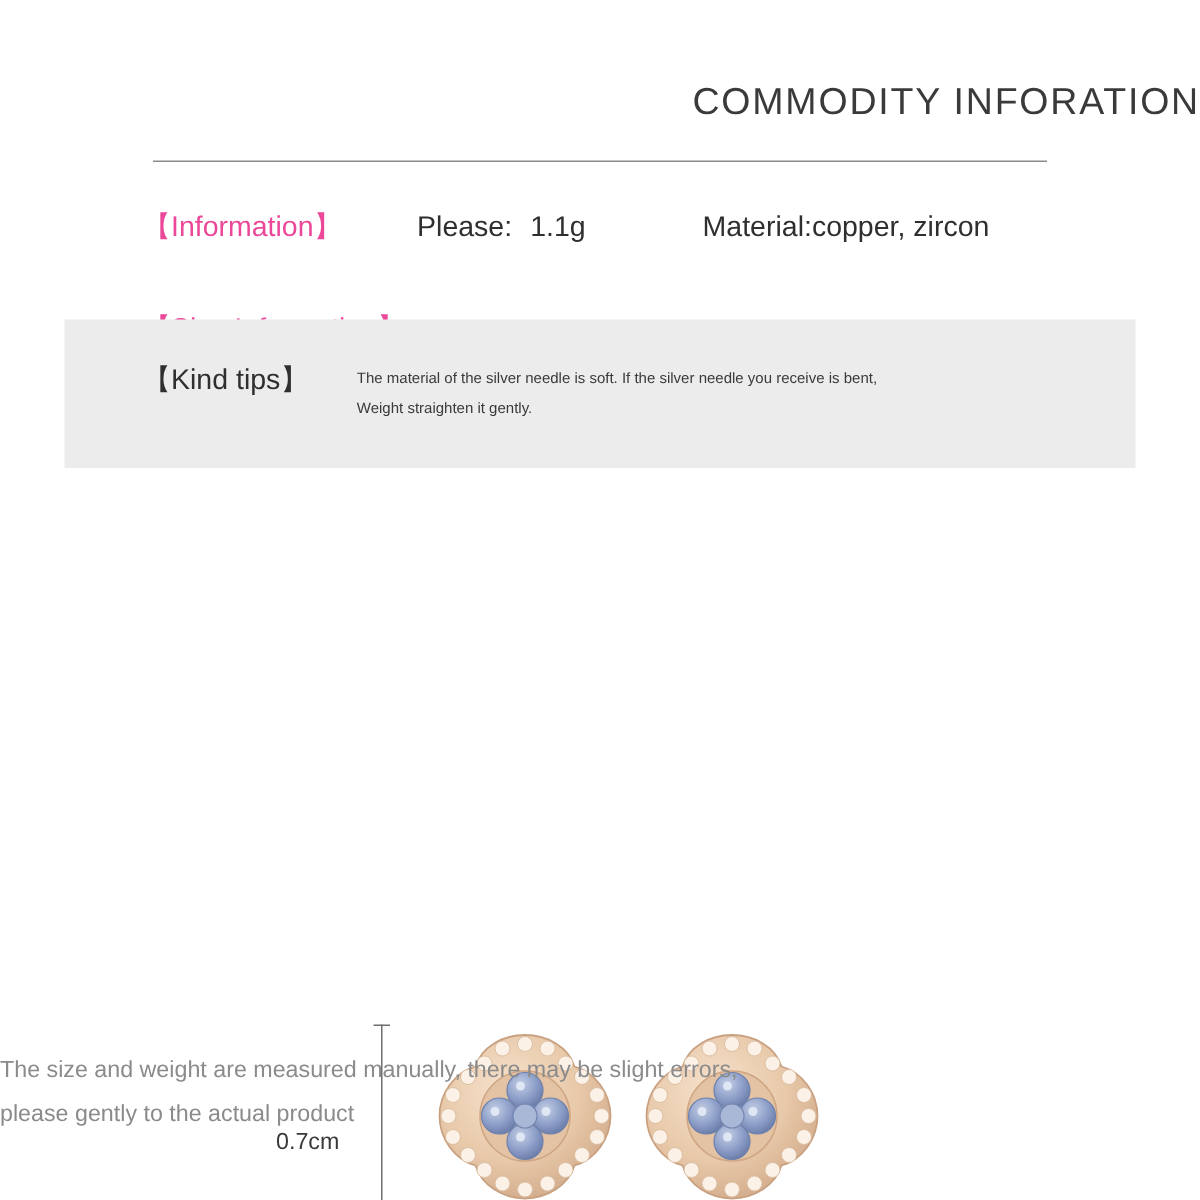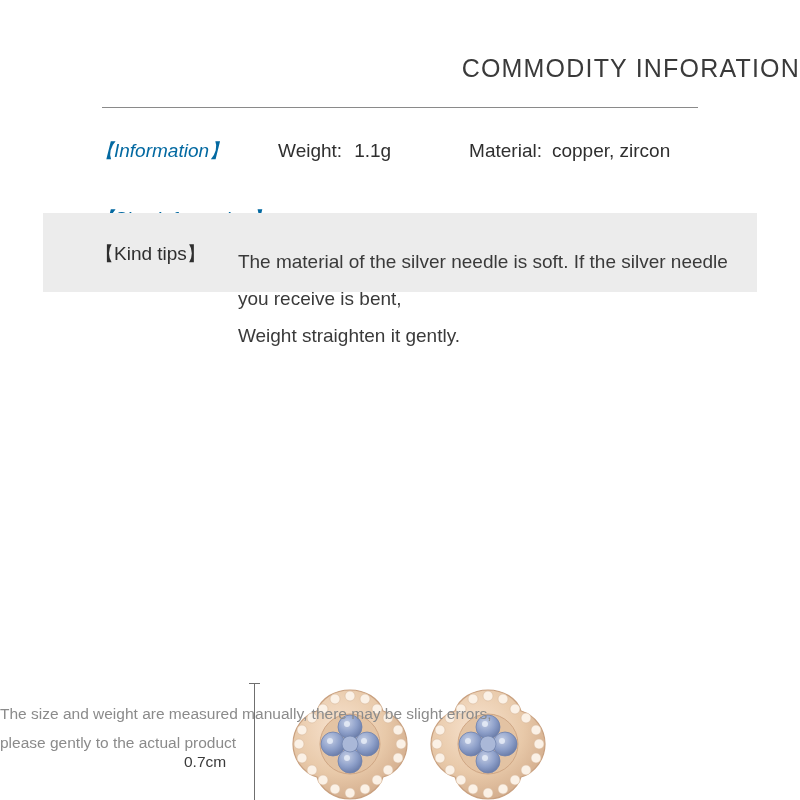--- a/index.html
+++ b/index.html
@@ -40,62 +40,60 @@
   
   .info-row {
     display: flex;
     align-items: baseline;
     padding: 30px 0 0 95px;
     font-size: 19px;
     color: #2f2f2f;
   }
   .bracket-label {
     font-size: 19px;
-    color: #0369a1;
+    color: #ec4899;
     white-space: nowrap;
-    font-style: italic;
   }
   .info-weight {
     margin-left: 50px;
     white-space: nowrap;
   }
   .info-weight .val {
     margin-left: 12px;
   }
   .info-material {
     margin-left: 78px;
     white-space: nowrap;
   }
   .info-material .val {
-    margin-left: 10px;
   }
 
   
   .tips-band {
     position: absolute;
     left: 43px;
     top: 213px;
     width: 714px;
-    height: 79px;
+    height: 99px;
     background: #ececec;
   }
   .tips-inner {
     display: flex;
     align-items: flex-start;
     padding: 30px 0 0 52px;
   }
   .tips-label {
     font-size: 19px;
     color: #2f2f2f;
     white-space: nowrap;
     line-height: 1.2;
   }
   .tips-text {
     margin-left: 32px;
-    font-size: 19px;
+    font-size: 10px;
     line-height: 1.95;
     color: #3a3a3a;
     max-width: 500px;
   }
 
   
   .size-row {
     display: flex;
     align-items: baseline;
     padding: 42px 0 0 95px;
@@ -160,21 +158,21 @@
 <body>
 
 <div class="page">
 
   <div class="title">COMMODITY INFORATION</div>
   <div class="title-rule"></div>
 
   <div class="info-row">
     <span class="bracket-label">【Information】</span>
     <span class="info-weight">
-      <span>Weight:</span><span class="val">1.1g</span>
+      <span>Please:</span><span class="val">1.1g</span>
     </span>
     <span class="info-material">
       <span>Material:</span><span class="val">copper, zircon</span>
     </span>
   </div>
 
   <div class="tips-band">
     <div class="tips-inner">
       <span class="tips-label">【Kind tips】</span>
       <span class="tips-text">

